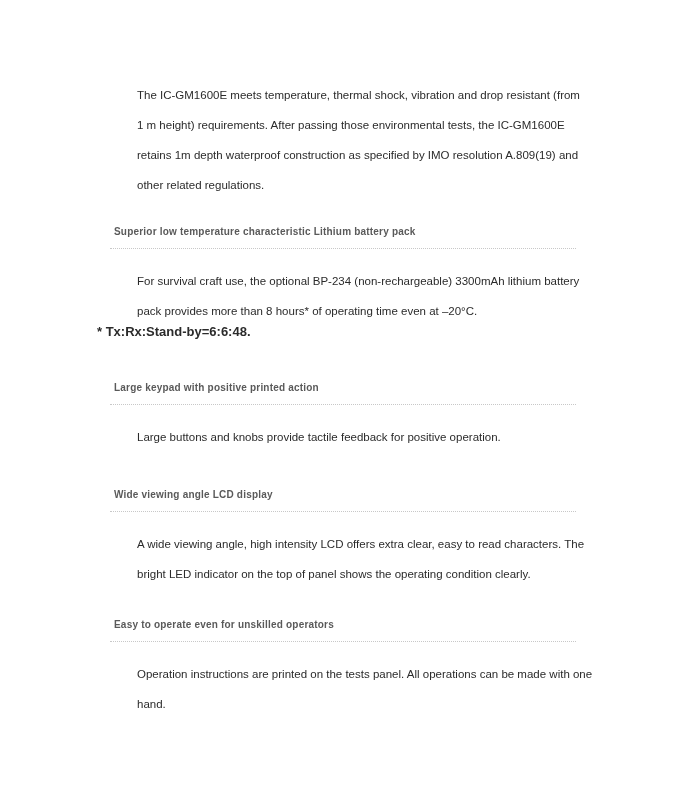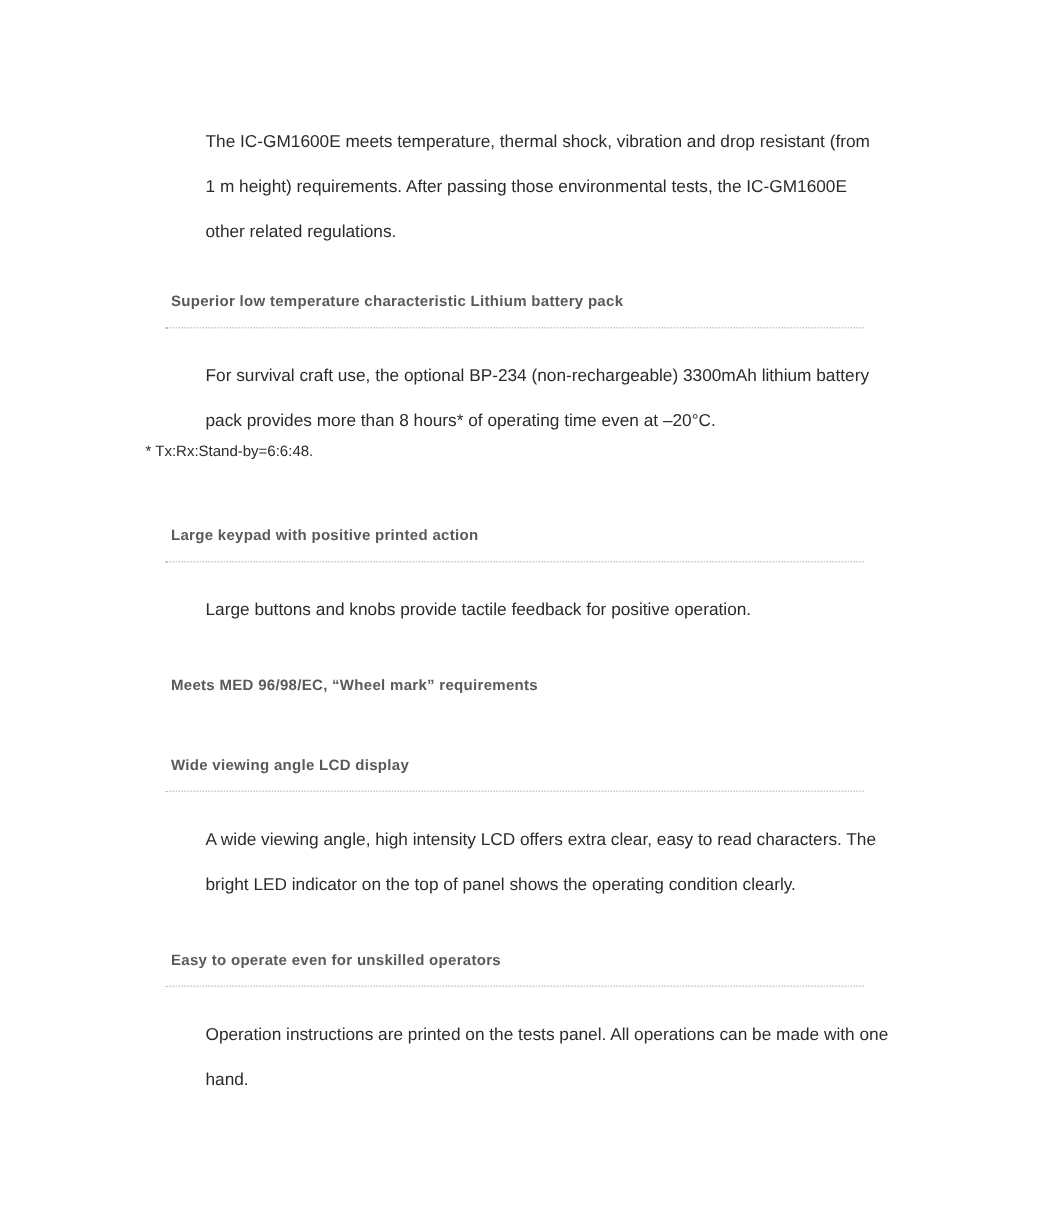--- a/index.html
+++ b/index.html
@@ -40,22 +40,23 @@
     line-height: 20px;
     letter-spacing: 0.2px;
   }
   .heading.ruled {
     padding-bottom: 6px;
     border-bottom: 1px dotted #c8c8c8;
   }
   .footnote {
     padding-left: 4px;
     color: #2b2b2b;
-    font-size: 10px;
+    font-size: 13px;
     line-height: 12px;
+    font-weight: bold;
   }
   
   .intro        { margin-top: 80px; }
   .h-battery    { margin-top: 22px; }
   .p-battery    { margin-top: 13px; }
   .fn-battery   { margin-top: 0; }
   .h-keypad     { margin-top: 40px; }
   .p-keypad     { margin-top: 11px; }
   .h-med        { margin-top: 26px; }
   .h-lcd        { margin-top: 33px; }
@@ -66,36 +67,36 @@
 </style>
 </head>
 <body>
 
 <div class="page">
   <div class="content">
 
     <div class="para intro">
       <div class="line">The IC-GM1600E meets temperature, thermal shock, vibration and drop resistant (from</div>
       <div class="line">1 m height) requirements. After passing those environmental tests, the IC-GM1600E</div>
+      <div class="line">retains 1m depth waterproof construction as specified by IMO resolution A.809(19) and</div>
       <div class="line">other related regulations.</div>
     </div>
 
     <h2 class="heading ruled h-battery">Superior low temperature characteristic Lithium battery pack</h2>
     <div class="para p-battery">
       <div class="line">For survival craft use, the optional BP-234 (non-rechargeable) 3300mAh lithium battery</div>
       <div class="line">pack provides more than 8 hours* of operating time even at –20°C.</div>
     </div>
     <div class="footnote fn-battery">* Tx:Rx:Stand-by=6:6:48.</div>
 
     <h2 class="heading ruled h-keypad">Large keypad with positive printed action</h2>
     <div class="para p-keypad">
       <div class="line">Large buttons and knobs provide tactile feedback for positive operation.</div>
     </div>
 
-    <h2 class="heading h-med">Meets MED 96/98/EC, “Wheel mark” requirements</h2>
 
     <h2 class="heading ruled h-lcd">Wide viewing angle LCD display</h2>
     <div class="para p-lcd">
       <div class="line">A wide viewing angle, high intensity LCD offers extra clear, easy to read characters. The</div>
       <div class="line">bright LED indicator on the top of panel shows the operating condition clearly.</div>
     </div>
 
     <h2 class="heading ruled h-easy">Easy to operate even for unskilled operators</h2>
     <div class="para p-easy">
       <div class="line">Operation instructions are printed on the tests panel. All operations can be made with one</div>

